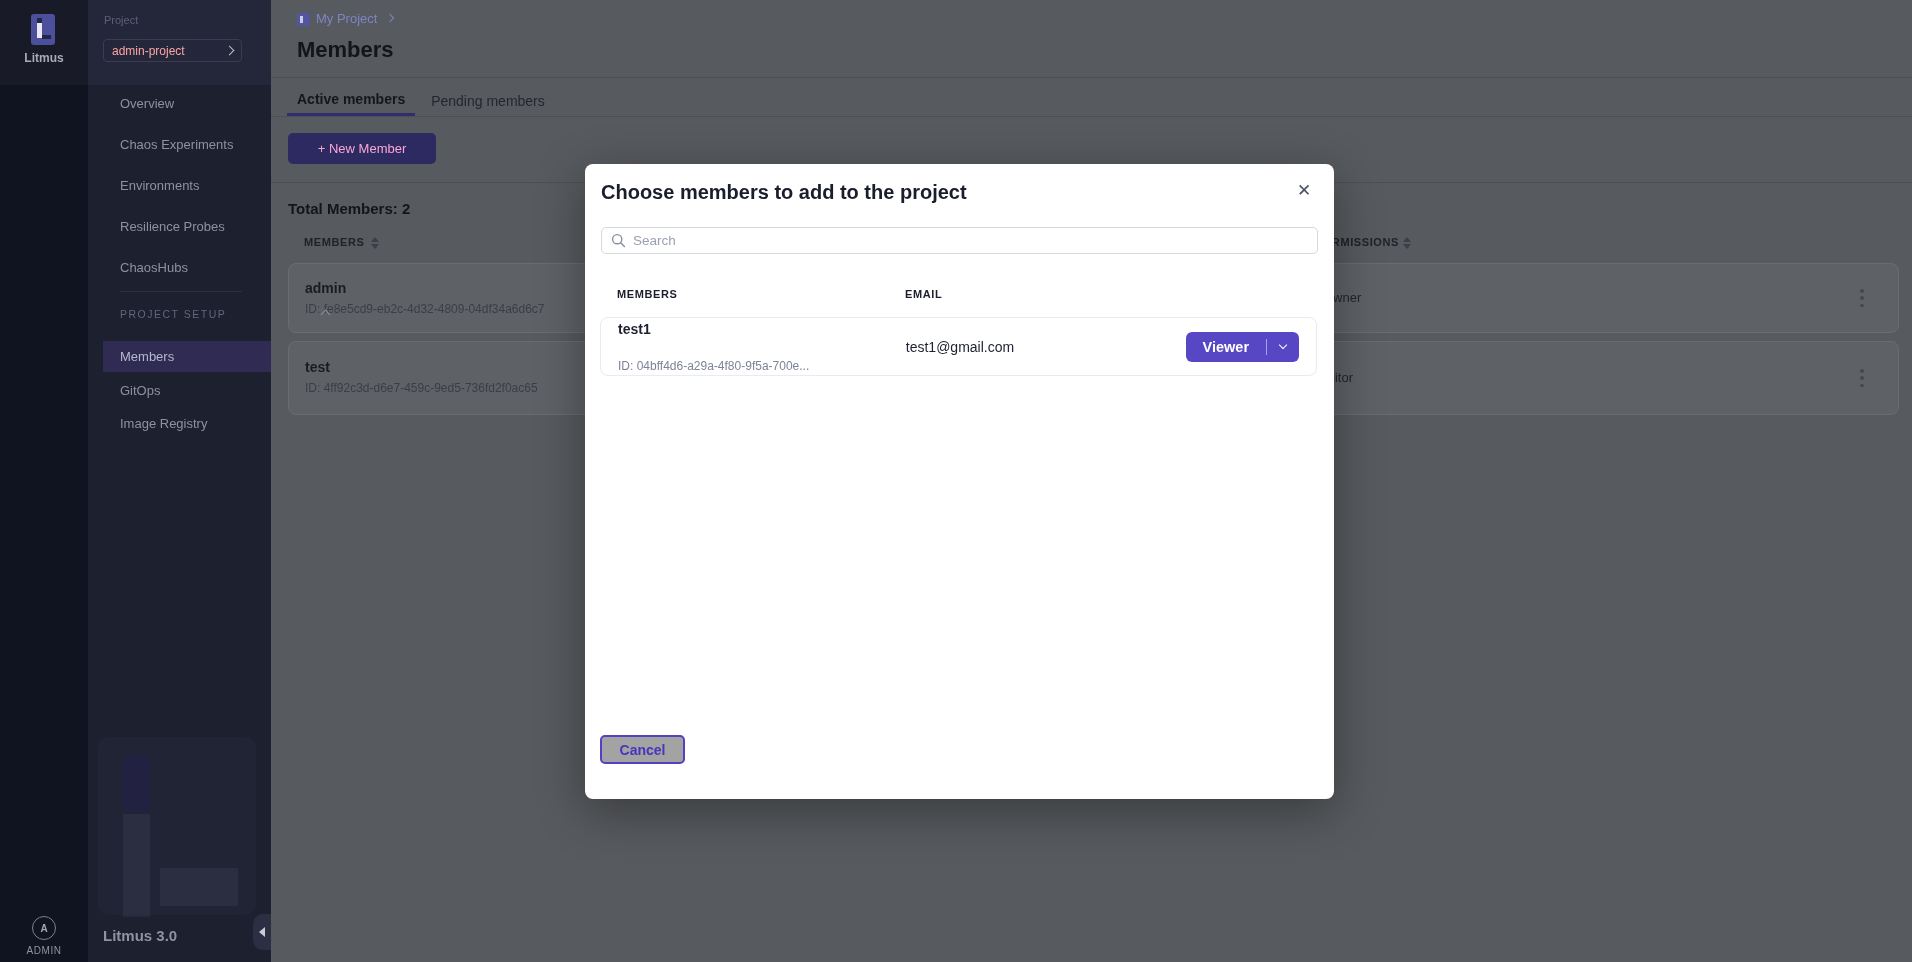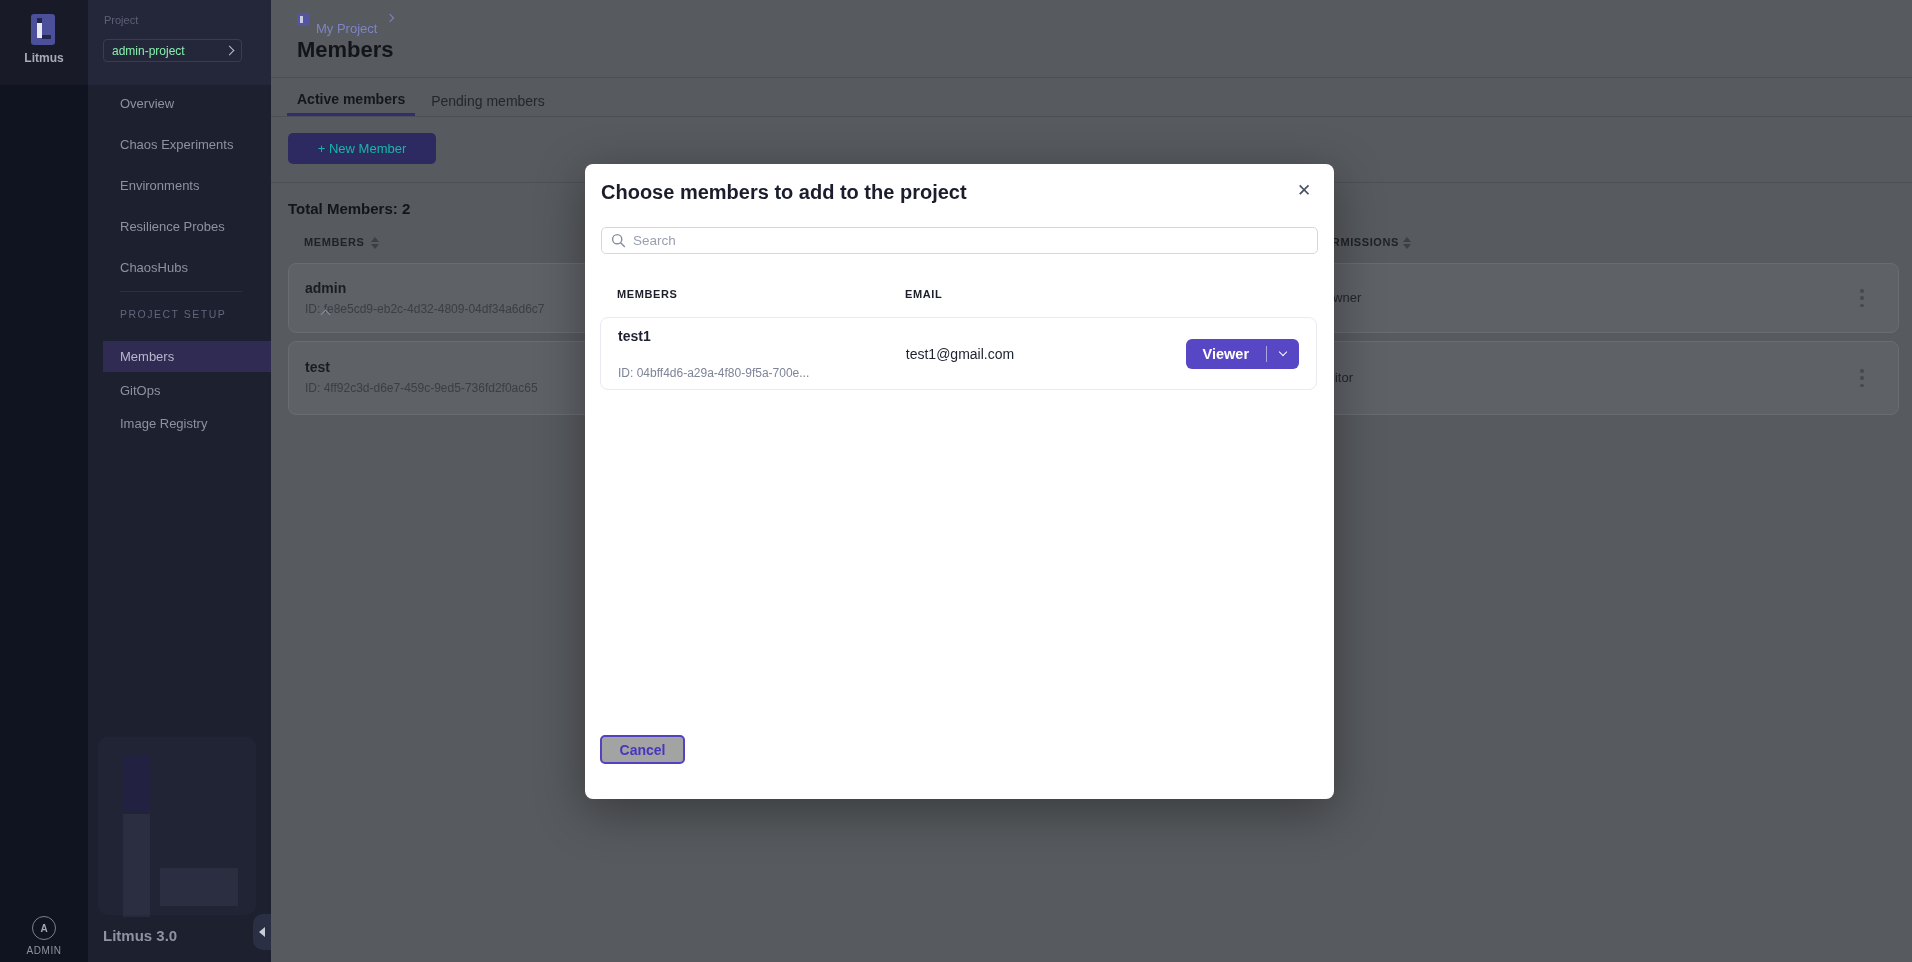--- a/index.html
+++ b/index.html
@@ -15,21 +15,21 @@
   .logo-cap { position:absolute; left:6px; top:4px; width:5px; height:5px; background:#23264a; }
   .logo-underscore { position:absolute; right:4px; bottom:6px; width:9px; height:4px; background:#23264a; }
   .brand { position:absolute; left:0; top:51px; width:88px; text-align:center; font-size:12px; font-weight:600; color:#a8aab8; }
   .avatar { position:absolute; left:32px; top:916px; width:24px; height:24px; border:1.5px solid #7e808c; border-radius:50%; color:#a4a6b2; font-size:10px; font-weight:600; display:flex; align-items:center; justify-content:center; }
   .role { position:absolute; left:0; top:945px; width:88px; text-align:center; font-size:10px; letter-spacing:0.6px; color:#9193a0; }
 
   
   .panel { position:absolute; left:88px; top:0; width:183px; height:962px; background:#1d202e; z-index:2; }
   .panel-top { position:absolute; left:0; top:0; width:183px; height:85px; background:#242739; }
   .project-label { position:absolute; left:16px; top:14px; font-size:11px; color:#5c6076; }
-  .project-select { position:absolute; left:15px; top:39px; width:139px; height:23px; border:1px solid #3a3d52; border-radius:4px; display:flex; align-items:center; padding:0 8px; color:#86efac; font-size:12px; cursor:pointer; }
+  .project-select { position:absolute; left:15px; top:39px; width:139px; height:23px; border:1px solid #3a3d52; border-radius:4px; display:flex; align-items:center; padding:0 8px; color:#fca5a5; font-size:12px; cursor:pointer; }
   .project-select .txt { flex:1; white-space:nowrap; overflow:hidden; }
   .chev { display:inline-block; width:7px; height:7px; border-right:1.5px solid #bcbfcc; border-bottom:1.5px solid #bcbfcc; }
   .chev-right { transform:rotate(-45deg); }
   .chev-up { transform:rotate(-135deg); border-color:#8b8ea0; }
   .nav { position:absolute; left:0; top:83px; width:183px; }
   .nav-item { height:41px; display:flex; align-items:center; padding-left:32px; font-size:13px; color:#8e91a2; cursor:pointer; }
   .nav-divider { position:absolute; left:32px; top:291px; width:122px; height:1px; background:#2c2f3e; }
   .section-label { position:absolute; left:32px; top:308px; font-size:10.5px; letter-spacing:1.5px; color:#62667c; }
   .section-chev { position:absolute; left:234px; top:311px; }
   .setup-nav { position:absolute; left:0; top:341px; width:183px; }
@@ -40,28 +40,28 @@
   .wm-bar { position:absolute; left:25px; top:77px; width:27px; height:103px; background:rgba(130,134,180,0.10); }
   .wm-foot { position:absolute; left:62px; top:131px; width:78px; height:38px; background:rgba(130,134,180,0.10); }
   .version { position:absolute; left:15px; top:927px; font-size:15px; font-weight:700; color:#8f92a1; }
   .collapse-tab { position:absolute; left:165px; top:914px; width:18px; height:36px; background:#2b2f44; border-radius:10px 0 0 10px; display:flex; align-items:center; justify-content:center; cursor:pointer; }
   .tri-left { width:0; height:0; border-top:5px solid transparent; border-bottom:5px solid transparent; border-right:6px solid #c9cbd6; }
 
   
   .main { position:absolute; left:271px; top:0; width:1641px; height:962px; background:#575a5e; }
   .crumb-icon { position:absolute; left:26px; top:13px; width:13px; height:13px; background:#53569f; border-radius:2px; }
   .crumb-icon::after { content:""; position:absolute; left:3px; top:3px; width:2.5px; height:7px; background:#c9cbe4; }
-  .crumb-link { position:absolute; left:45px; top:21px; font-size:13px; color:#7e84c6; cursor:pointer; }
+  .crumb-link { position:absolute; left:45px; top:11px; font-size:13px; color:#7e84c6; cursor:pointer; }
   .crumb-chev { position:absolute; left:116px; top:15px; width:6px; height:6px; border-right:1.5px solid #7e84c6; border-bottom:1.5px solid #7e84c6; transform:rotate(-45deg); }
   .page-title { position:absolute; left:26px; top:37px; font-size:22px; font-weight:700; color:#13151b; }
   .hline { position:absolute; left:0; width:1641px; height:1px; background:#4c4f53; }
   .tabs { position:absolute; left:16px; top:85px; display:flex; }
   .tab { padding:0 10px; height:31px; display:flex; align-items:center; font-size:14px; color:#24262e; cursor:pointer; margin-right:6px; }
   .tab.active { font-weight:700; color:#15171d; border-bottom:3px solid #322d6f; }
-  .btn-new { position:absolute; left:17px; top:133px; width:148px; height:31px; background:#2d2a61; border-radius:5px; border:none; color:#14b8a6; font-size:13px; font-family:inherit; cursor:pointer; }
+  .btn-new { position:absolute; left:17px; top:133px; width:148px; height:31px; background:#2d2a61; border-radius:5px; border:none; color:#f9a8d4; font-size:13px; font-family:inherit; cursor:pointer; }
   .total { position:absolute; left:17px; top:200px; font-size:15px; font-weight:700; color:#13151b; }
   .thead-cell { position:absolute; top:236px; font-size:11px; font-weight:700; letter-spacing:0.6px; color:#202227; }
   .sort-icon { position:absolute; top:237px; width:8px; height:12px; cursor:pointer; }
   .sort-icon i { position:absolute; left:0; width:0; height:0; border-left:4px solid transparent; border-right:4px solid transparent; }
   .sort-icon .up { top:0; border-bottom:5px solid #3c3f45; }
   .sort-icon .dn { bottom:0; border-top:5px solid #3c3f45; }
   .row-card { position:absolute; left:17px; width:1611px; background:#5e6166; border:1px solid #696c71; border-radius:8px; }
   .row-name { position:absolute; left:16px; font-size:14px; font-weight:600; color:#1a1c22; }
   .row-id { position:absolute; left:16px; font-size:12px; color:#3b3e45; }
   .row-role { position:absolute; font-size:13px; color:#24262c; }
@@ -70,21 +70,21 @@
 
   
   .modal { position:absolute; left:585px; top:164px; width:749px; height:635px; background:#ffffff; border-radius:8px; box-shadow:0 12px 48px rgba(0,0,0,0.35); z-index:10; }
   .modal-title { position:absolute; left:16px; top:17px; font-size:20px; font-weight:700; color:#1a1d2b; }
   .modal-close { position:absolute; right:18px; top:14px; width:24px; height:24px; border:none; background:none; font-size:17px; color:#4b5166; cursor:pointer; font-family:inherit; }
   .search-box { position:absolute; left:16px; top:63px; width:717px; height:27px; border:1px solid #d5d8e1; border-radius:5px; display:flex; align-items:center; padding-left:9px; background:#fff; }
   .search-box svg { flex:none; }
   .search-box input { border:none; outline:none; flex:1; margin-left:7px; font-size:13.5px; font-family:inherit; color:#333; background:transparent; }
   .search-box input::placeholder { color:#99a0b2; }
   .m-thead { position:absolute; top:124px; font-size:11px; font-weight:700; letter-spacing:0.6px; color:#1c1f2b; }
-  .m-row { position:absolute; left:15px; top:153px; width:717px; height:73px; border:1px solid #e9ebf2; border-radius:8px; display:flex; align-items:center; padding:0 17px; }
+  .m-row { position:absolute; left:15px; top:153px; width:717px; height:59px; border:1px solid #e9ebf2; border-radius:8px; display:flex; align-items:center; padding:0 17px; }
   .m-col-member { width:288px; }
   .m-name { font-size:14px; font-weight:600; color:#1d2130; }
   .m-id { font-size:12px; color:#7d8498; margin-top:22px; }
   .m-col-email { width:280px; font-size:14px; color:#1d2130; }
   .split-btn { margin-left:auto; height:30px; background:#5847c5; border-radius:6px; display:flex; align-items:center; overflow:hidden; }
   .split-label { padding:0 17px; color:#ffffff; font-size:14.5px; font-weight:700; cursor:pointer; }
   .split-sep { width:1px; height:16px; background:rgba(255,255,255,0.5); }
   .split-chev { width:32px; height:30px; display:flex; align-items:center; justify-content:center; cursor:pointer; }
   .split-chev .chev { border-color:#ffffff; transform:rotate(45deg); margin-top:-3px; width:6px; height:6px; }
   .btn-cancel { position:absolute; left:15px; bottom:35px; width:85px; height:29px; background:#a3a3a3; border:2px solid #5242c2; border-radius:5px; color:#4636bd; font-size:14px; font-weight:700; font-family:inherit; cursor:pointer; }

